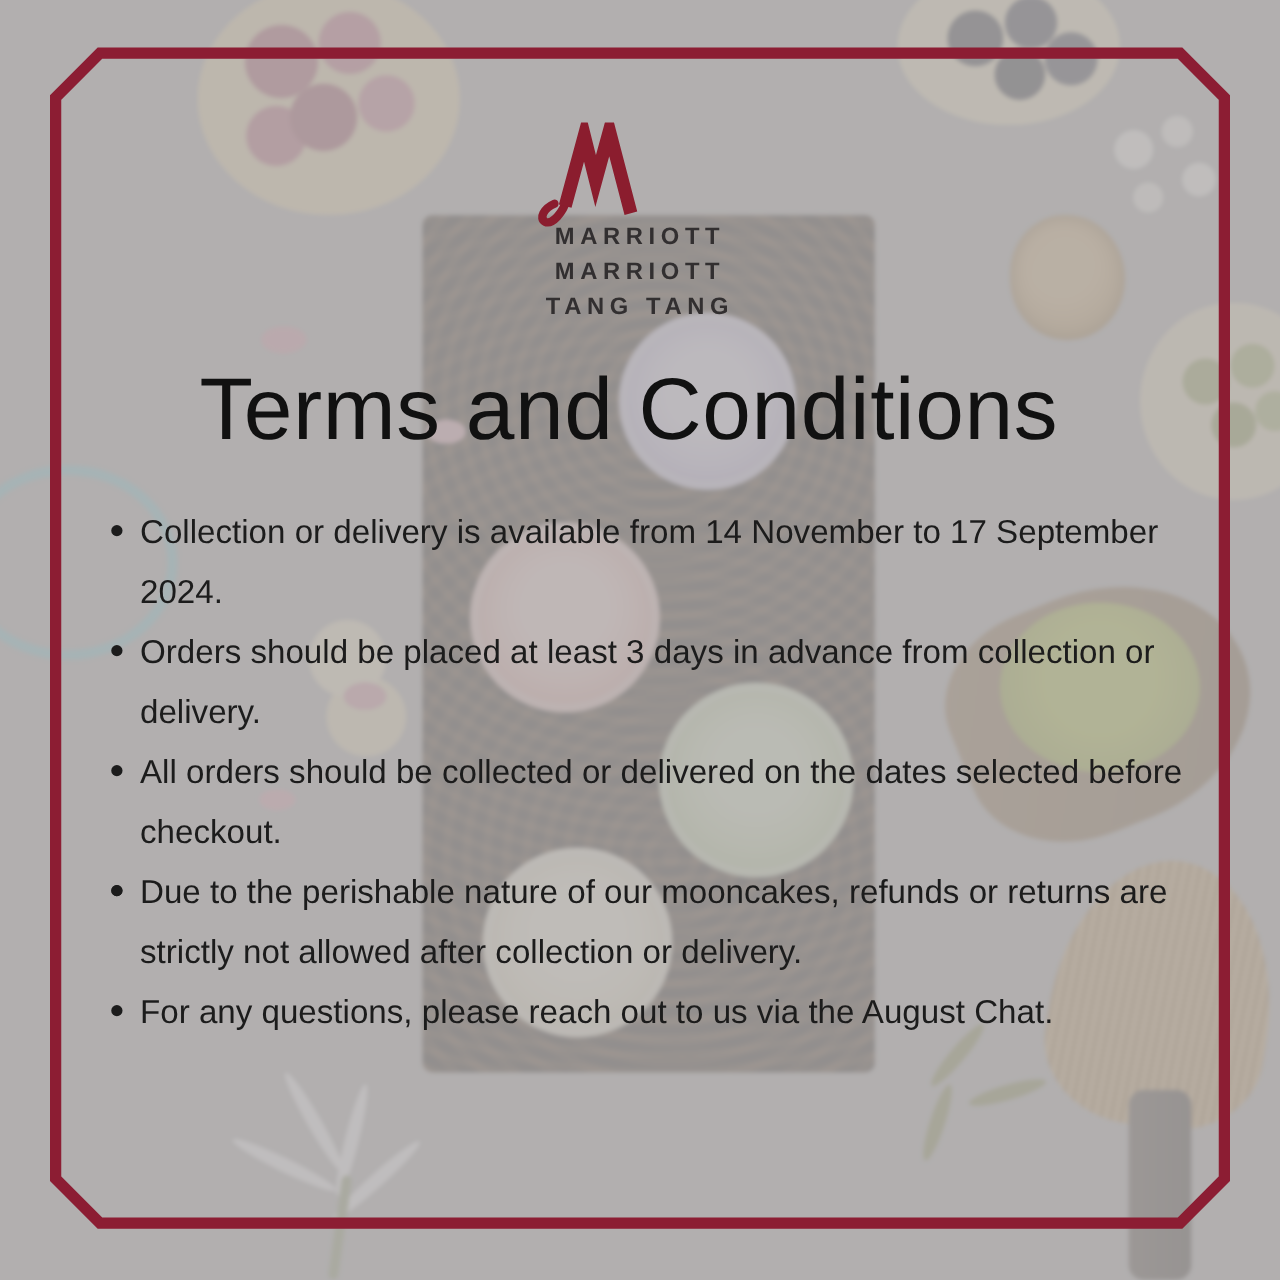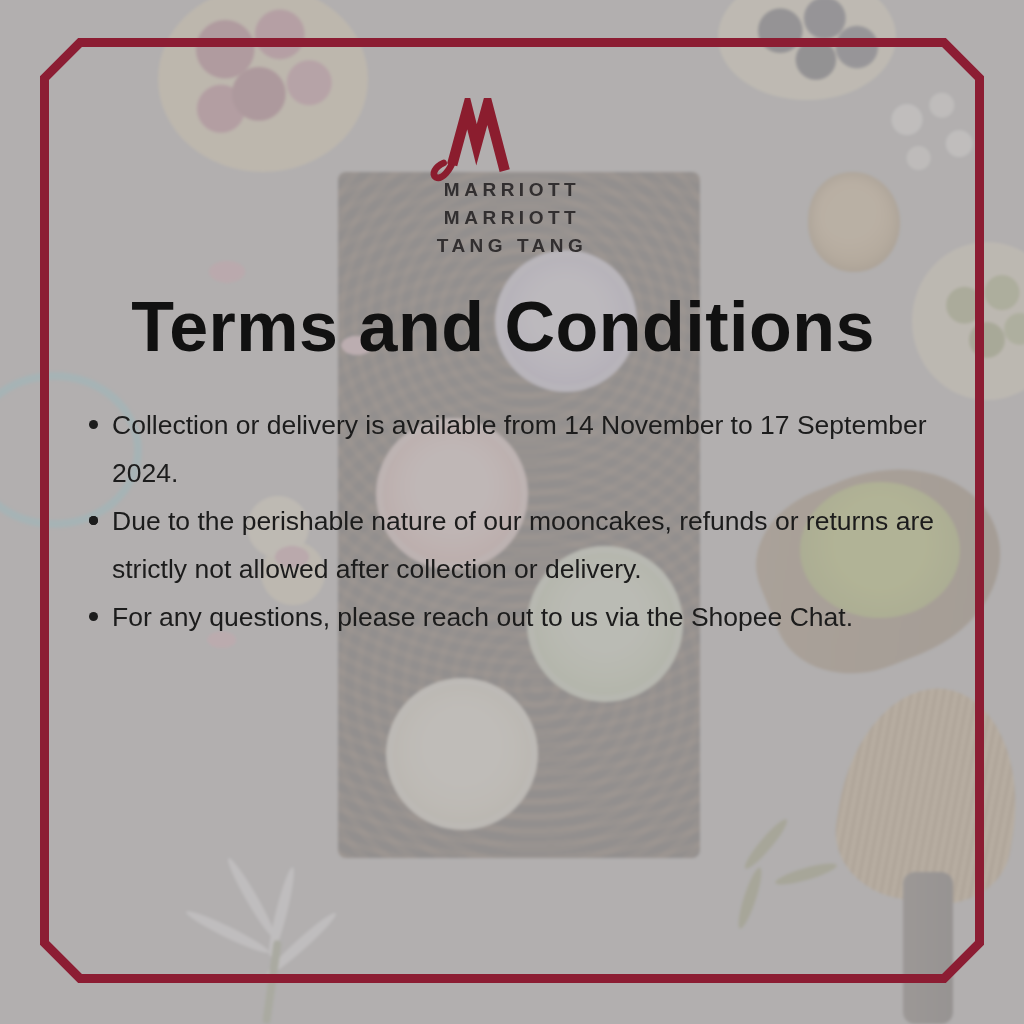--- a/index.html
+++ b/index.html
@@ -101,21 +101,21 @@
   
   .frame{position:absolute;inset:0;z-index:2;}
   .frame path{fill:none;stroke:var(--maroon);stroke-width:9;}
   
   .content{position:absolute;inset:0;z-index:3;}
   .logo-m{position:absolute;left:427px;top:98px;width:100px;height:86px;}
   .logo-m .stroke{fill:none;stroke:var(--logo-maroon);}
   .brand-name{position:absolute;left:0;right:0;top:176px;text-align:center;
     color:var(--brand-color);font-size:19px;font-weight:600;letter-spacing:4.5px;line-height:28px;}
   .title{position:absolute;left:0;right:18px;top:288px;margin:0;text-align:center;
-    color:var(--heading-color);font-size:70px;line-height:78px;font-weight:700;letter-spacing:0.5px;}
+    color:var(--heading-color);font-size:70px;line-height:78px;font-weight:400;letter-spacing:0.5px;}
   .terms{position:absolute;left:88px;top:401px;width:878px;margin:0;padding:0;list-style:none;
     color:var(--body-color);font-size:26.5px;line-height:48px;}
   .terms li{position:relative;padding-left:24px;}
   .dot{position:absolute;left:1px;top:19px;width:9px;height:9px;border-radius:50%;background:var(--body-color);}
 </style>
 </head>
 <body>
 
 <div class="canvas">
 
@@ -168,25 +168,33 @@
 
     <h1 class="title">Terms and Conditions</h1>
 
     <ul class="terms">
         <li>
         <span class="dot"></span>
         <span>Collection or delivery is available from 14 November to 17 September 2024.</span>
       </li>
         <li>
         <span class="dot"></span>
+        <span>Orders should be placed at least 3 days in advance from collection or delivery.</span>
+      </li>
+        <li>
+        <span class="dot"></span>
+        <span>All orders should be collected or delivered on the dates selected before checkout.</span>
+      </li>
+        <li>
+        <span class="dot"></span>
       </li>
         <li>
         <span class="dot"></span>
         <span>Due to the perishable nature of our mooncakes, refunds or returns are strictly not allowed after collection or delivery.</span>
       </li>
         <li>
         <span class="dot"></span>
-        <span>For any questions, please reach out to us via the Shopee Chat.</span>
+        <span>For any questions, please reach out to us via the August Chat.</span>
       </li>
       </ul>
 
   </div>
 </div>
 
 </body></html>

